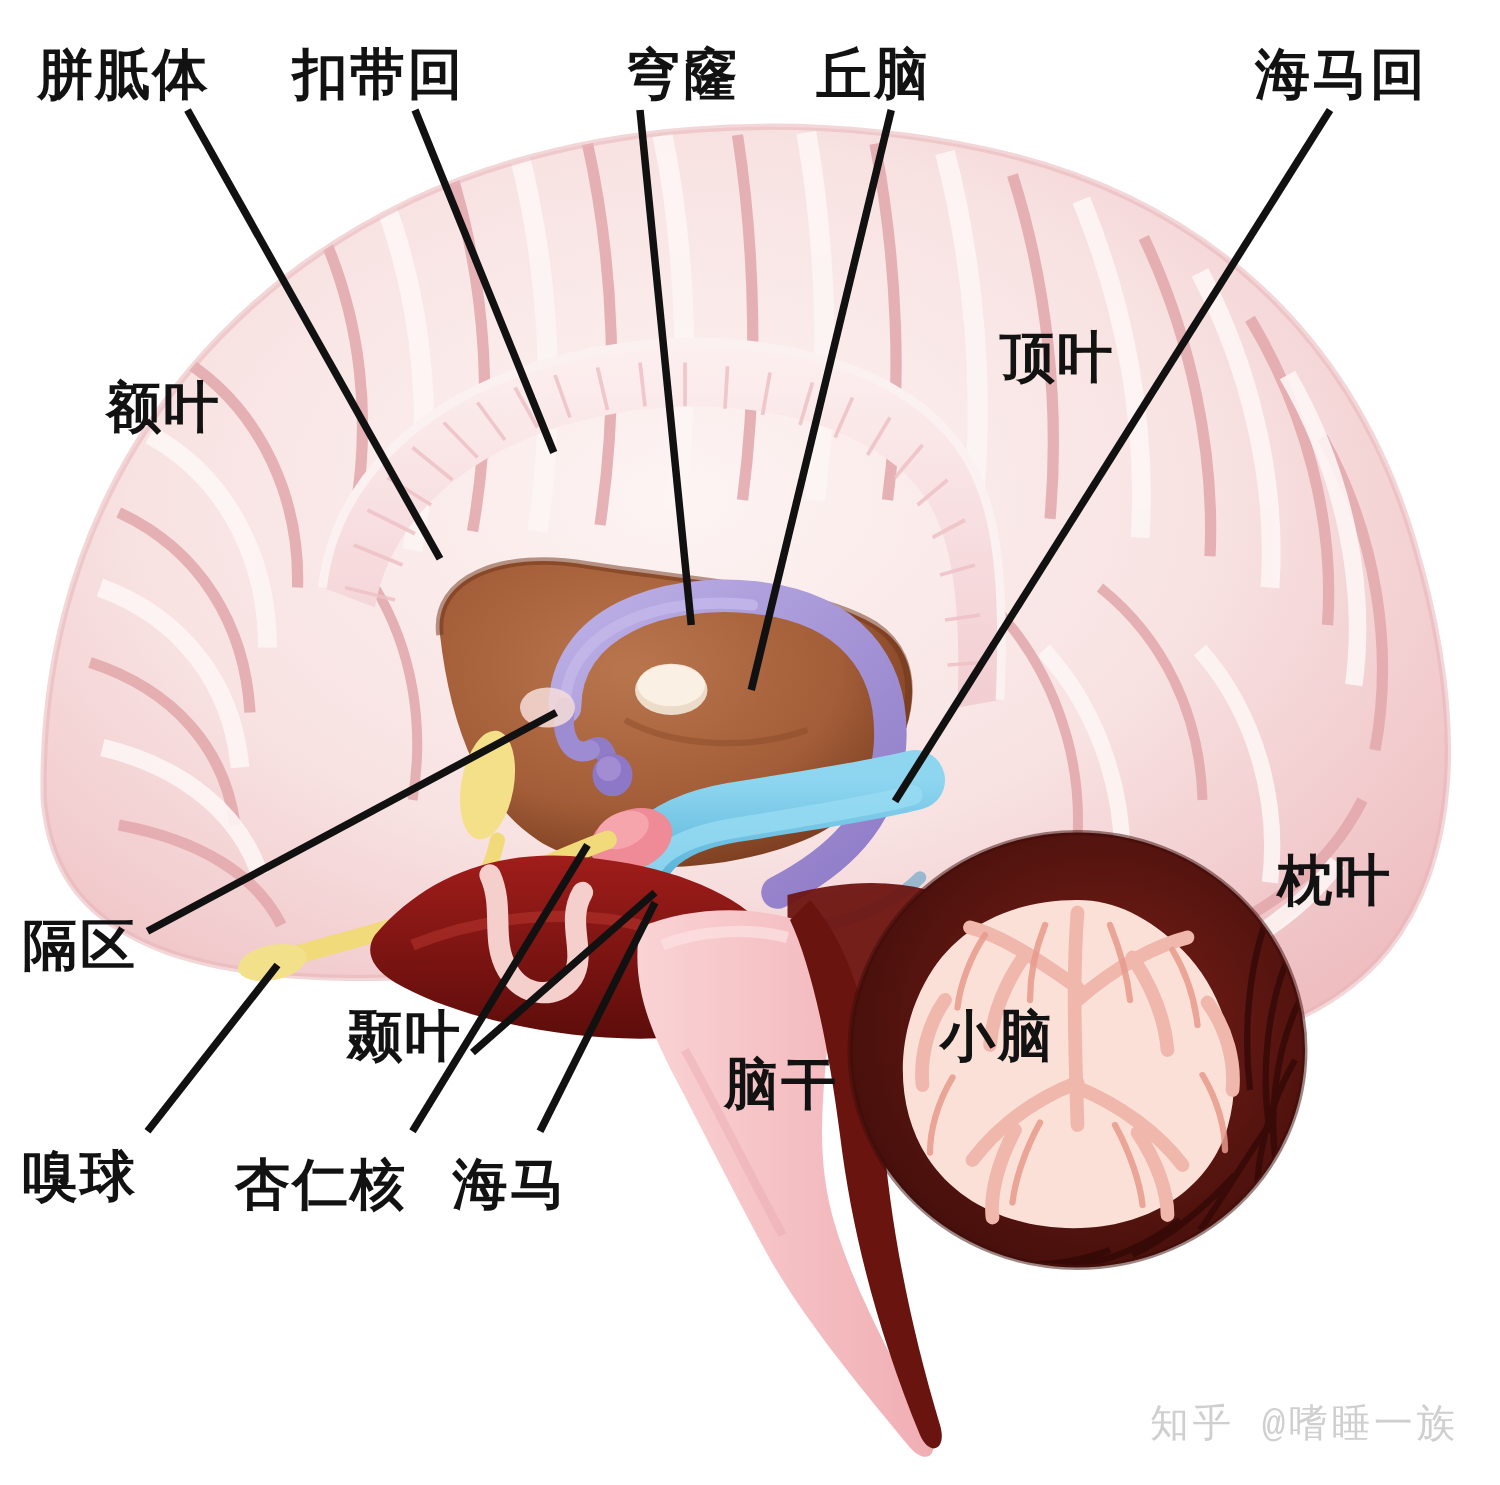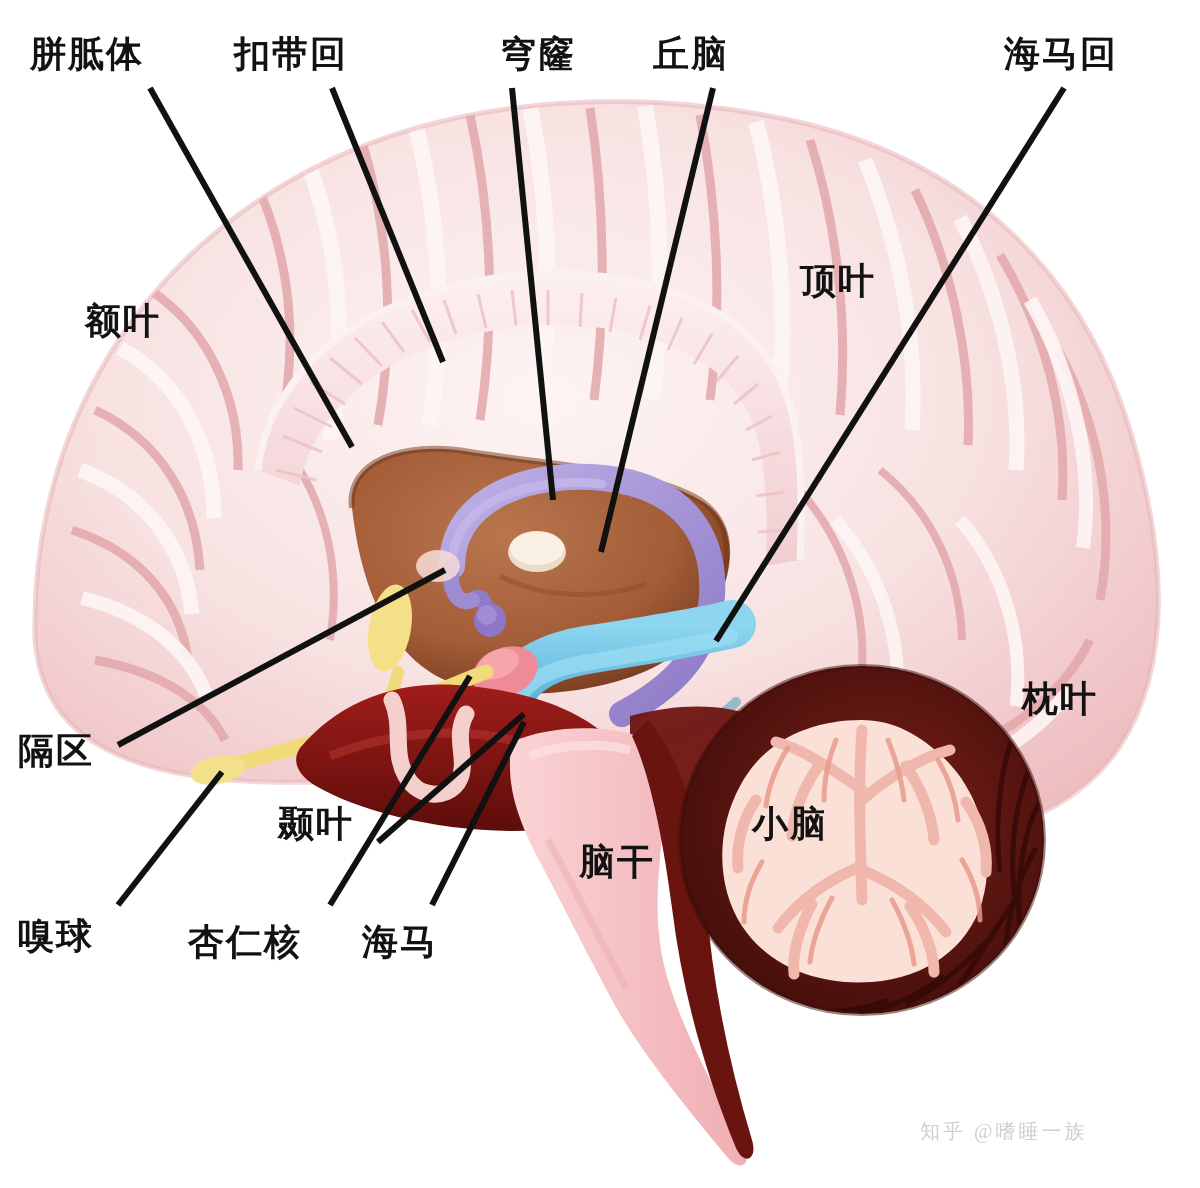--- a/index.html
+++ b/index.html
@@ -1,23 +1,23 @@
 <!DOCTYPE html>
 <html><head>
 <meta charset="utf-8">
 <style>
   html,body{margin:0;padding:0;background:#ffffff;}
   body{width:1200px;height:1188px;font-family:"DejaVu Sans","Liberation Sans",sans-serif;}
   #stage{position:relative;width:1200px;height:1188px;background:#fff;overflow:hidden;}
   #art{position:absolute;left:0;top:0;width:1200px;height:1188px;}
   .lbl{position:absolute;color:#121212;font-weight:700;white-space:nowrap;
        font-family:"DejaVu Sans","Liberation Sans",sans-serif;letter-spacing:2px;}
-  .lbl.big{font-size:36px;text-align:center;}
-  .wm{position:absolute;color:#cfcfcf;font-size:20px;letter-spacing:3px;white-space:nowrap;
-      font-family:Liberation Serif, serif;}
+  .lbl.big{font-size:44px;text-align:center;}
+  .wm{position:absolute;color:#cfcfcf;font-size:31px;letter-spacing:3px;white-space:nowrap;
+      font-family:Liberation Mono, monospace;}
 </style>
 </head>
 <body>
 
 <div id="stage">
 
   <svg id="art" viewBox="0 0 1200 1188">
     <defs>
       <radialGradient id="gCortex" cx="45%" cy="40%" r="70%">
         <stop offset="0%" stop-color="#fdf4f3"></stop>

